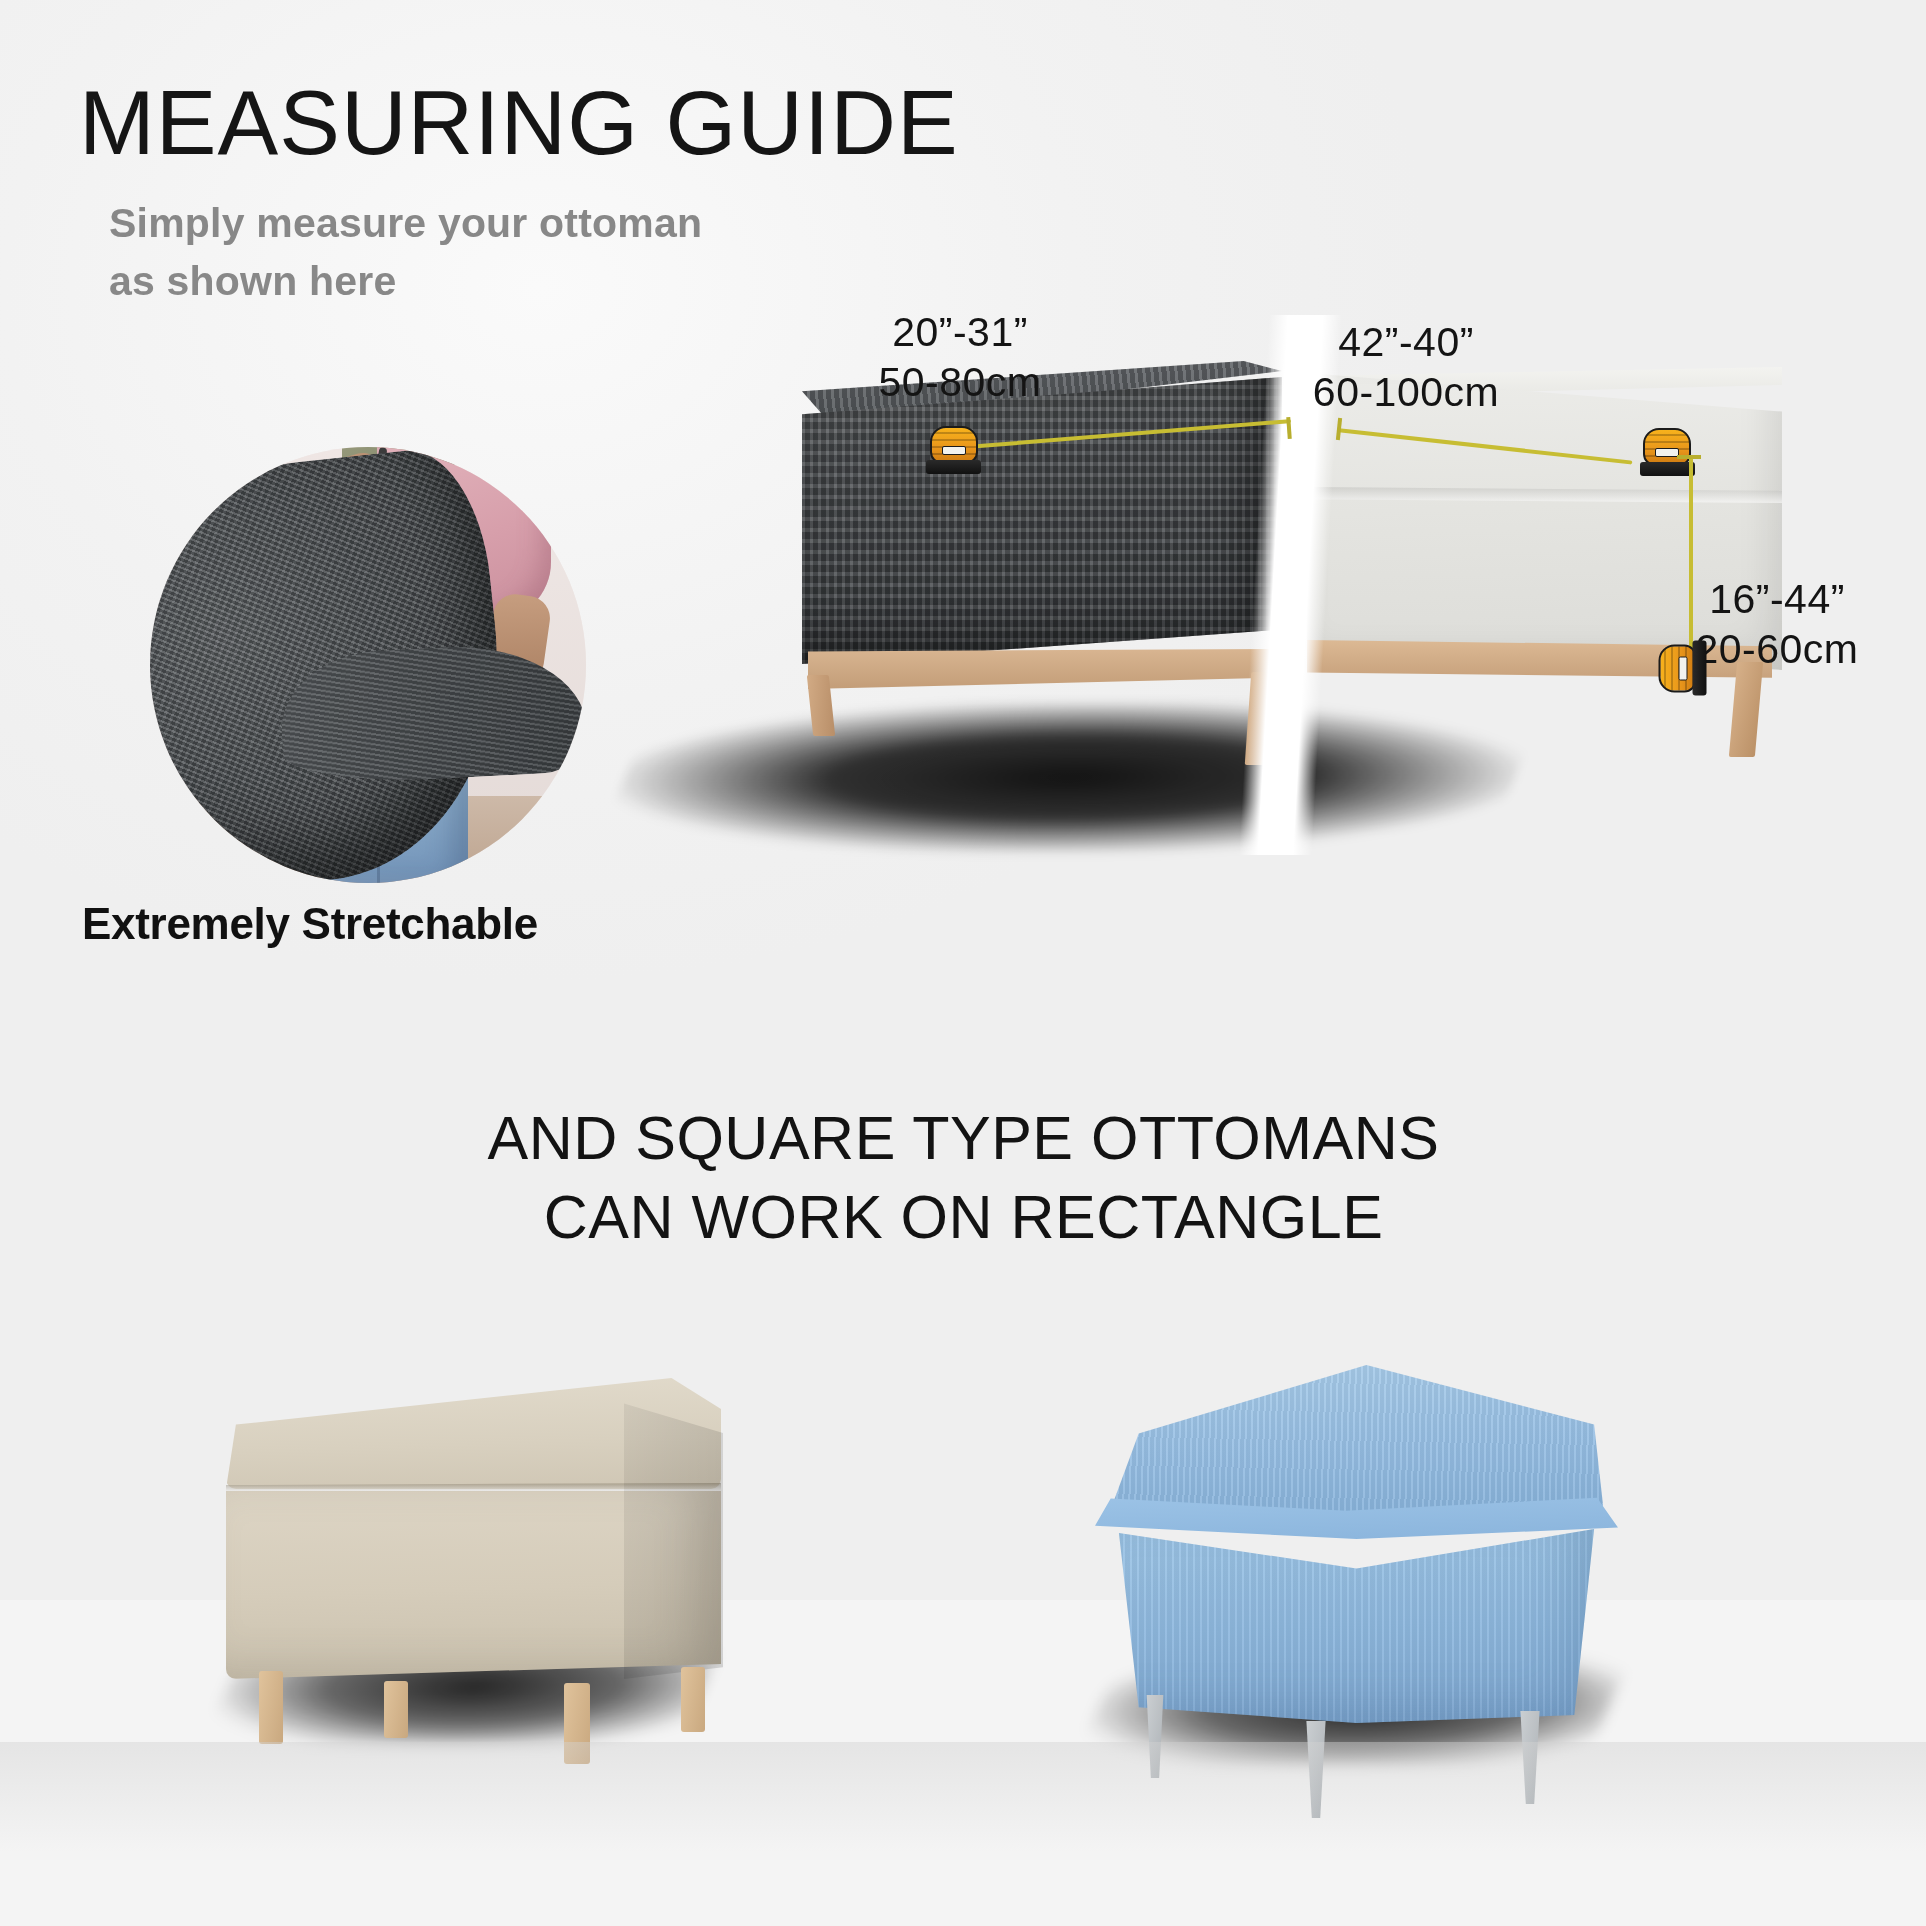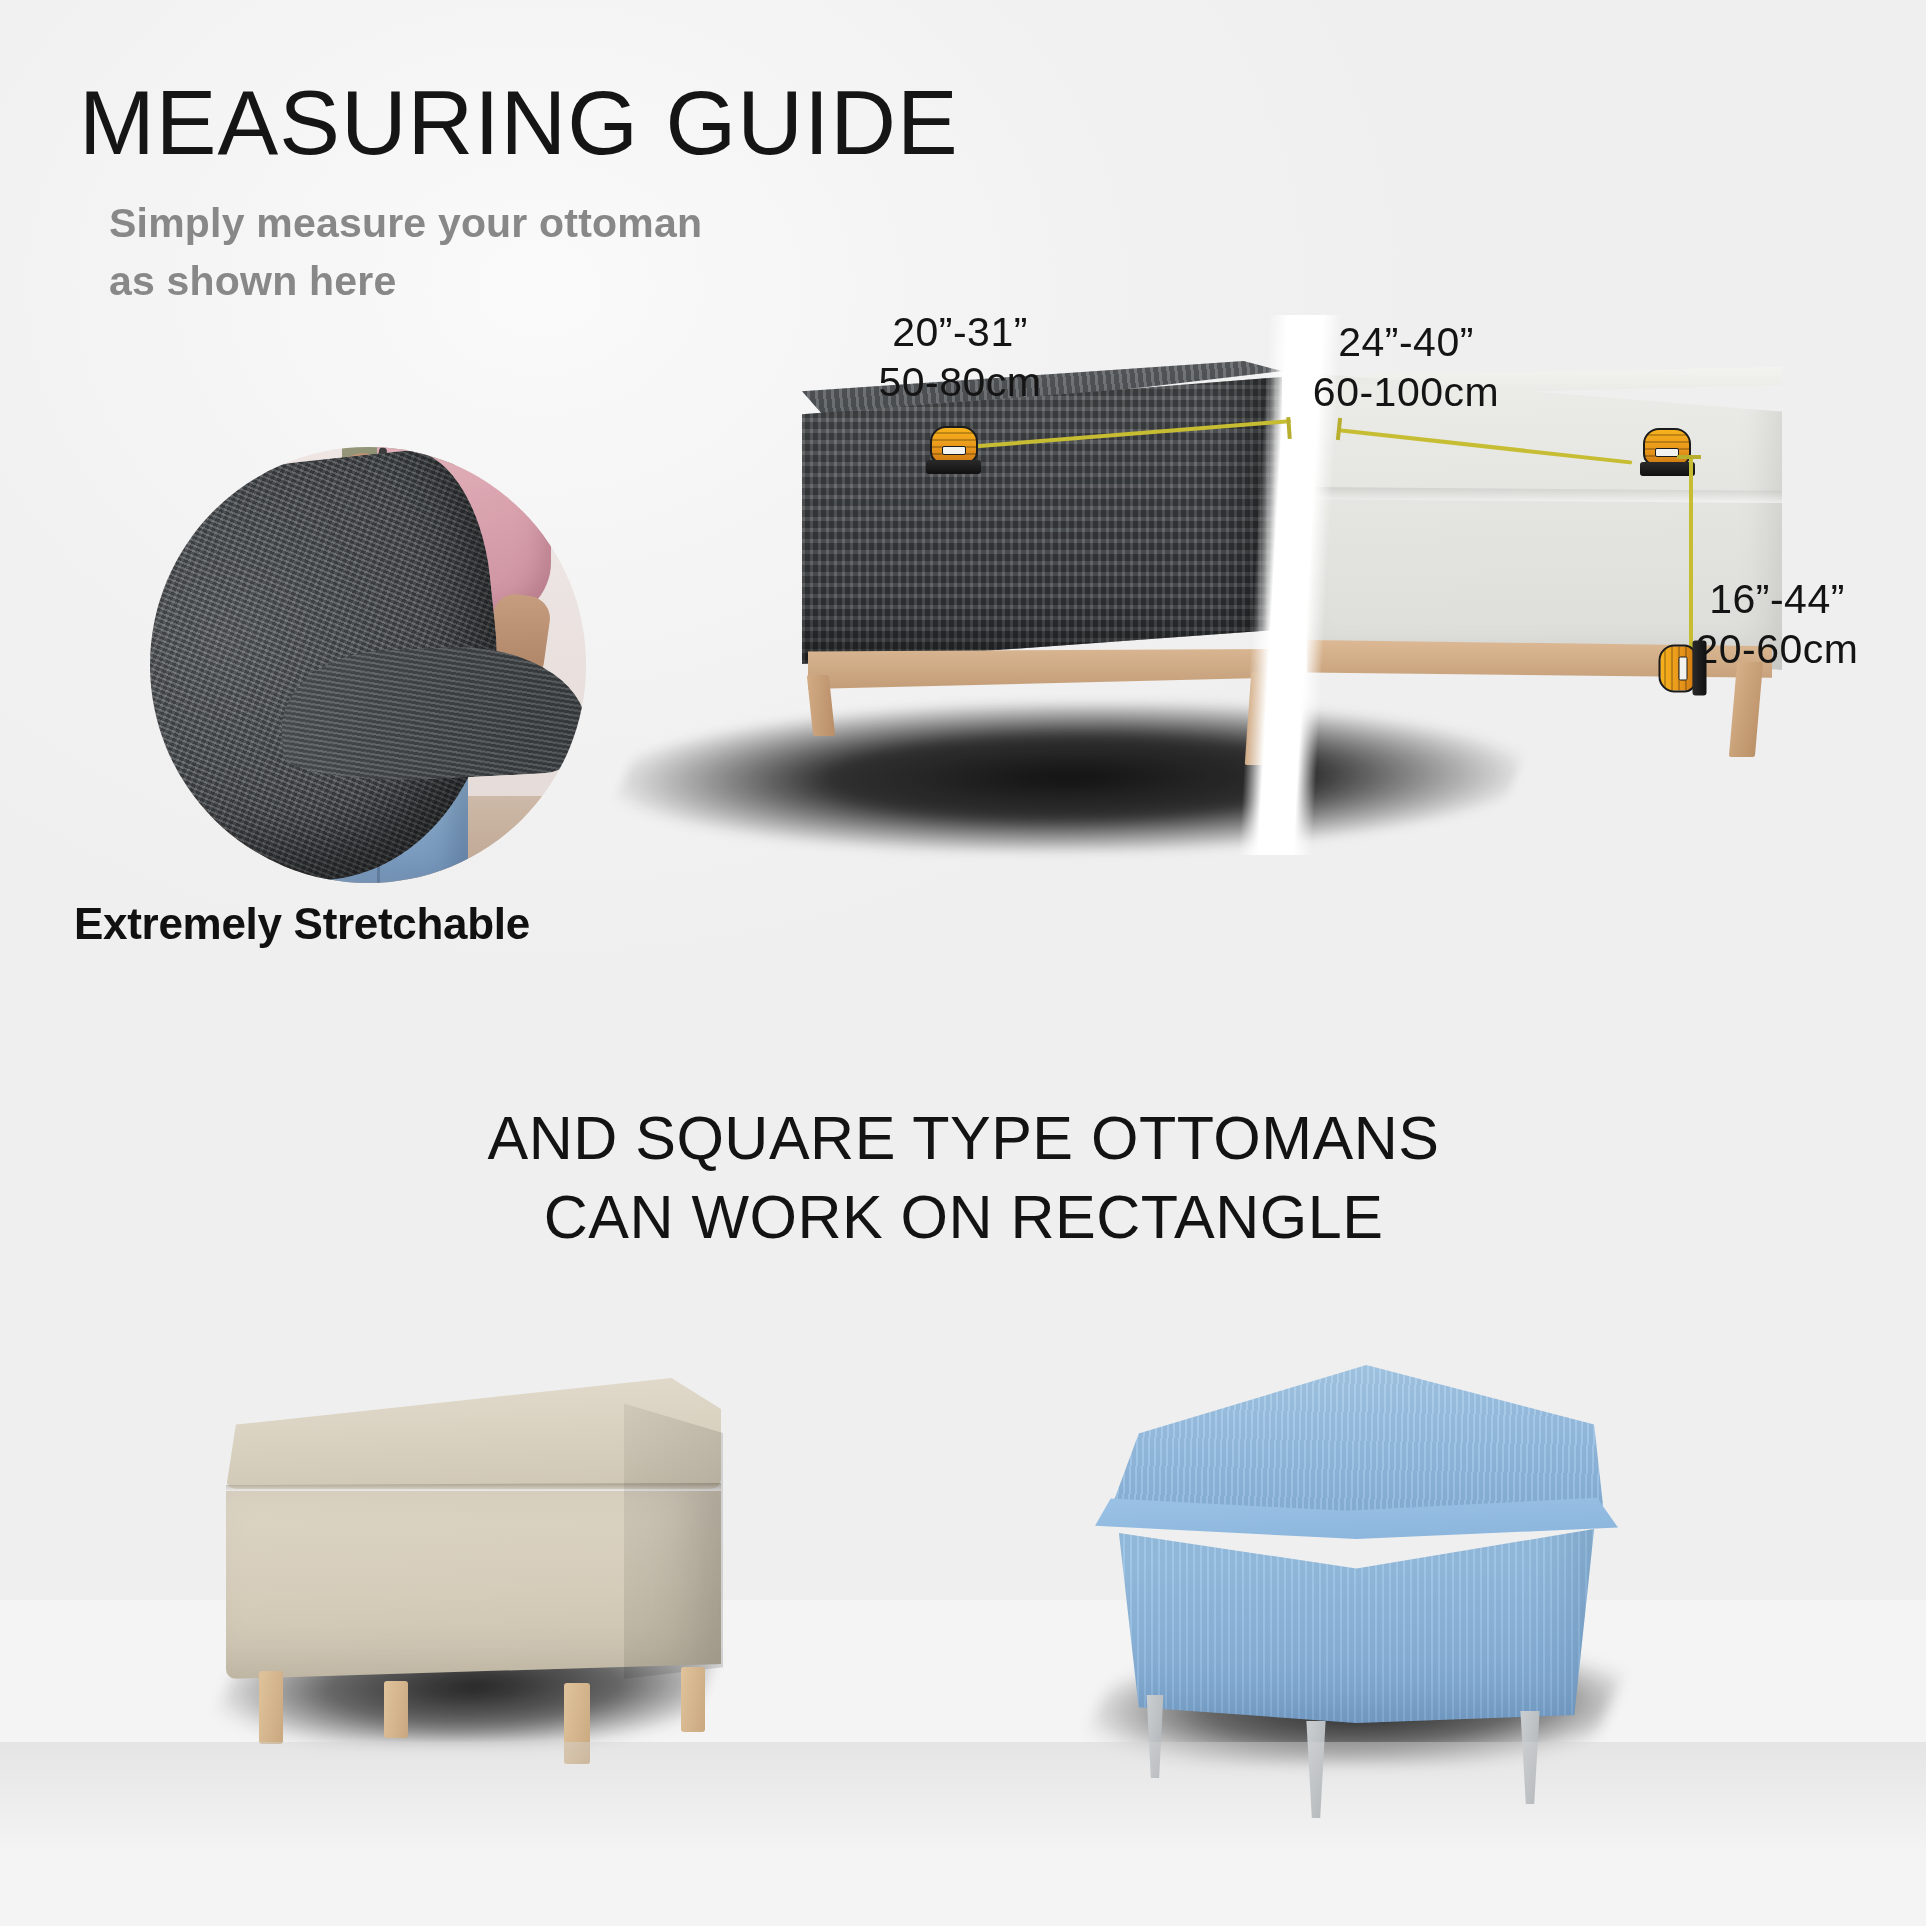--- a/index.html
+++ b/index.html
@@ -66,21 +66,21 @@
   }
   .cp-fabric-tail{
     position:absolute;left:30%;top:46%;width:70%;height:30%;
     background:
       repeating-linear-gradient(12deg, rgba(255,255,255,.12) 0 2px, rgba(0,0,0,.18) 2px 5px),
       linear-gradient(100deg,#565a5d 0%,#484c4f 55%,#3d4144 100%);
     border-radius:40% 54% 18% 64% / 70% 80% 40% 30%;
     transform:rotate(-3deg);
   }
   #stretch-caption{
-    position:absolute;left:74px;top:899px;width:713px;
+    position:absolute;left:82px;top:899px;width:713px;
     font-size:44px;font-weight:700;color:#111;letter-spacing:-0.3px;
   }
   
   #scene{position:absolute;left:614px;top:327px;width:1168px;height:515px;}
   
   #scene-shadow{
     position:absolute;left:10px;top:376px;width:891px;height:149px;
     background:radial-gradient(ellipse at 50% 50%, rgba(0,0,0,.92) 0%, rgba(0,0,0,.80) 38%, rgba(0,0,0,.0) 74%);
     transform:skewX(-20deg);filter:blur(5px);
   }
@@ -281,21 +281,21 @@
   </div>
   <div class="mline" id="mline-width"></div>
   <div class="mtick" id="mtick-width"></div>
   <div class="tape" id="tape-width">
     <div class="case"></div>
     <div class="base"></div>
     <div class="win"></div>
   </div>
 
   <div class="mlabel" id="label-depth">
-    <div>24”-40”</div>
+    <div>42”-40”</div>
     <div>60-100cm</div>
   </div>
   <div class="mline" id="mline-depth"></div>
   <div class="mtick" id="mtick-depth"></div>
   <div class="tape" id="tape-depth">
     <div class="case"></div>
     <div class="base"></div>
     <div class="win"></div>
   </div>
 

